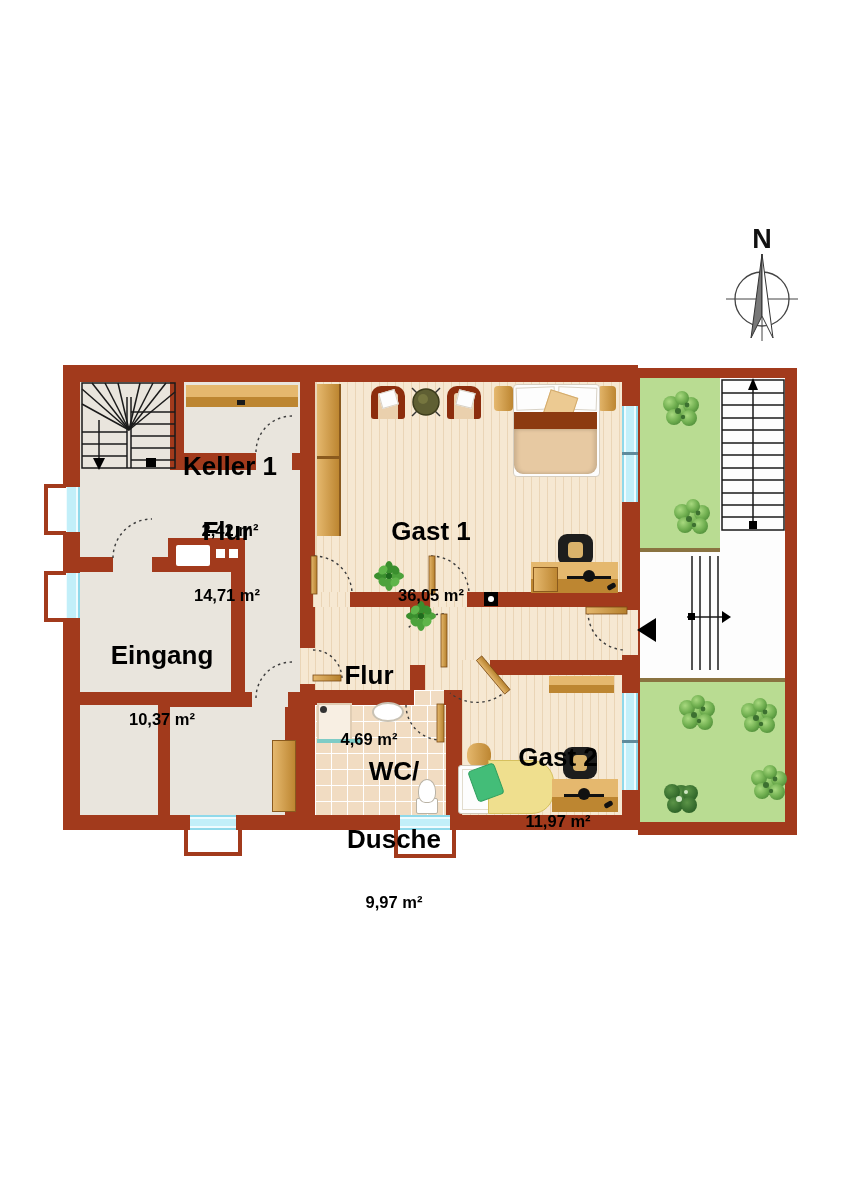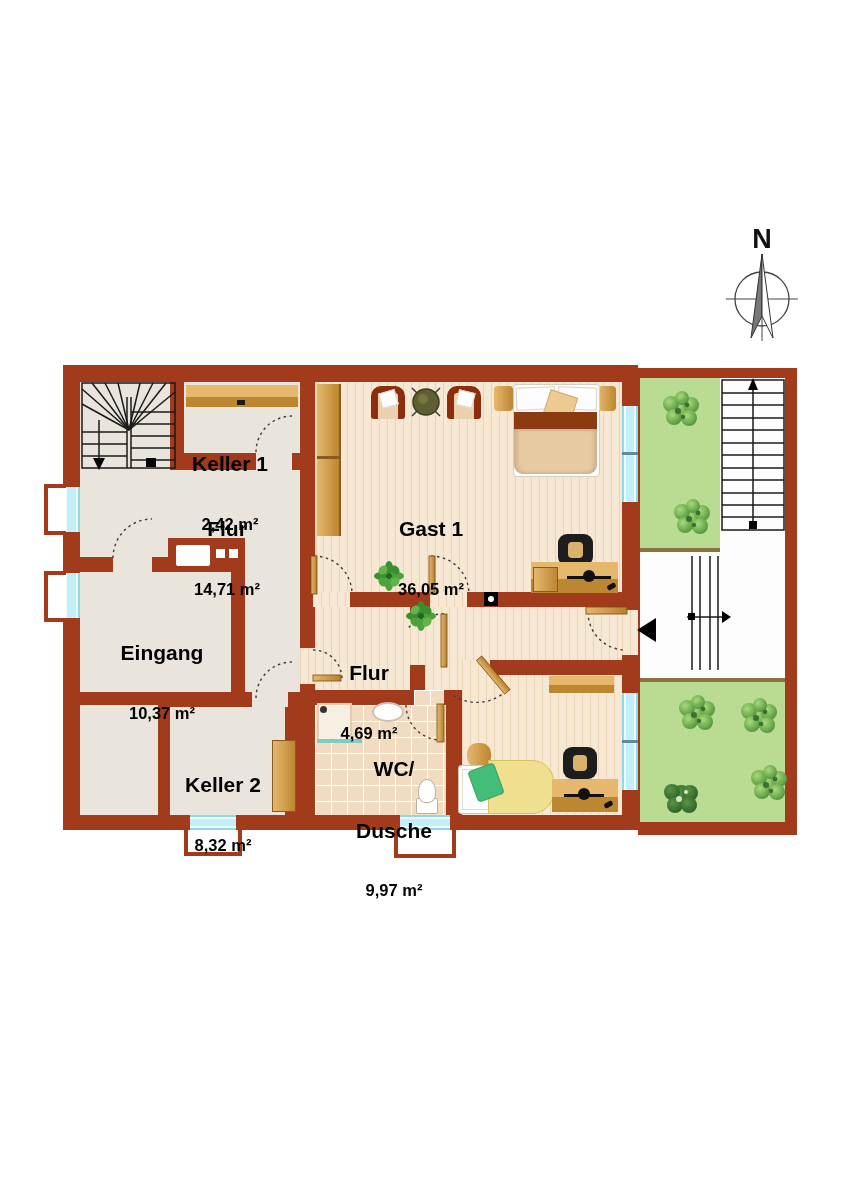--- a/index.html
+++ b/index.html
@@ -16,21 +16,21 @@
     background-size:16px 16px;}
   .f-white{background:#fdfdfd;}
   .f-green{background:#b9dc92;}
   .well{background:#fff;border:4px solid #a23a1c;box-sizing:border-box;}
   .win-v{background:linear-gradient(90deg,#8fd9ea 0 2px,#effbfe 2px 4px,#c2eff9 4px,#c2eff9 calc(100% - 4px),#effbfe calc(100% - 4px) calc(100% - 2px),#8fd9ea calc(100% - 2px));}
   .win-h{background:linear-gradient(180deg,#8fd9ea 0 2px,#effbfe 2px 4px,#c2eff9 4px,#c2eff9 calc(100% - 4px),#effbfe calc(100% - 4px) calc(100% - 2px),#8fd9ea calc(100% - 2px));}
   .win-div{background:#5f8b9c;}
   .wood-h{background:linear-gradient(180deg,#e5b86e 0 55%,#bd8631 55% 100%);}
   .wood-v{background:linear-gradient(90deg,#e5b86e,#bd8631);}
   .room-label{position:absolute;transform:translateX(-50%);text-align:center;color:#000;white-space:pre;}
-  .rn{font-size:21px;font-weight:700;line-height:1.22;}
+  .rn{font-size:26px;font-weight:700;line-height:1.22;}
   .ra{font-size:16.5px;font-weight:700;line-height:1.35;}
   .armchair{border:7px solid #8c2d0d;border-bottom:none;border-radius:10px 10px 3px 3px;
             background:#ead0ad;box-sizing:border-box;}
   .cushion{background:#fdfdfd;border:1px solid #d8d2c6;}
   .ochair{background:#1d1d1d;border-radius:9px;}
   .ochair>div{position:absolute;background:#d9b26b;border-radius:4px;}
   svg{position:absolute;left:0;top:0;}
 </style>
 </head>
 <body>
@@ -307,31 +307,31 @@
     <div class="ra">2,42 m²</div>
   </div>
   <div class="room-label" style="left:227px;top:480px;">
     <div class="rn">Flur</div>
     <div class="ra">14,71 m²</div>
   </div>
   <div class="room-label" style="left:162px;top:604px;">
     <div class="rn">Eingang</div>
     <div class="ra">10,37 m²</div>
   </div>
-  <div class="room-label" style="left:223px;top:736px;">
-    <div class="rn">Keller 2</div>
-    <div class="ra">8,32 m²</div>
-  </div>
   <div class="room-label" style="left:431px;top:480px;">
     <div class="rn">Gast 1</div>
     <div class="ra">36,05 m²</div>
   </div>
   <div class="room-label" style="left:369px;top:624px;">
     <div class="rn">Flur</div>
     <div class="ra">4,69 m²</div>
   </div>
   <div class="room-label" style="left:394px;top:720px;">
     <div class="rn">WC/</div>
     <div class="rn">Dusche</div>
     <div class="ra">9,97 m²</div>
   </div>
+  <div class="room-label" style="left:558px;top:706px;">
+    <div class="rn">Gast 2</div>
+    <div class="ra">11,97 m²</div>
+  </div>
 
 </div>
 
 </body></html>

